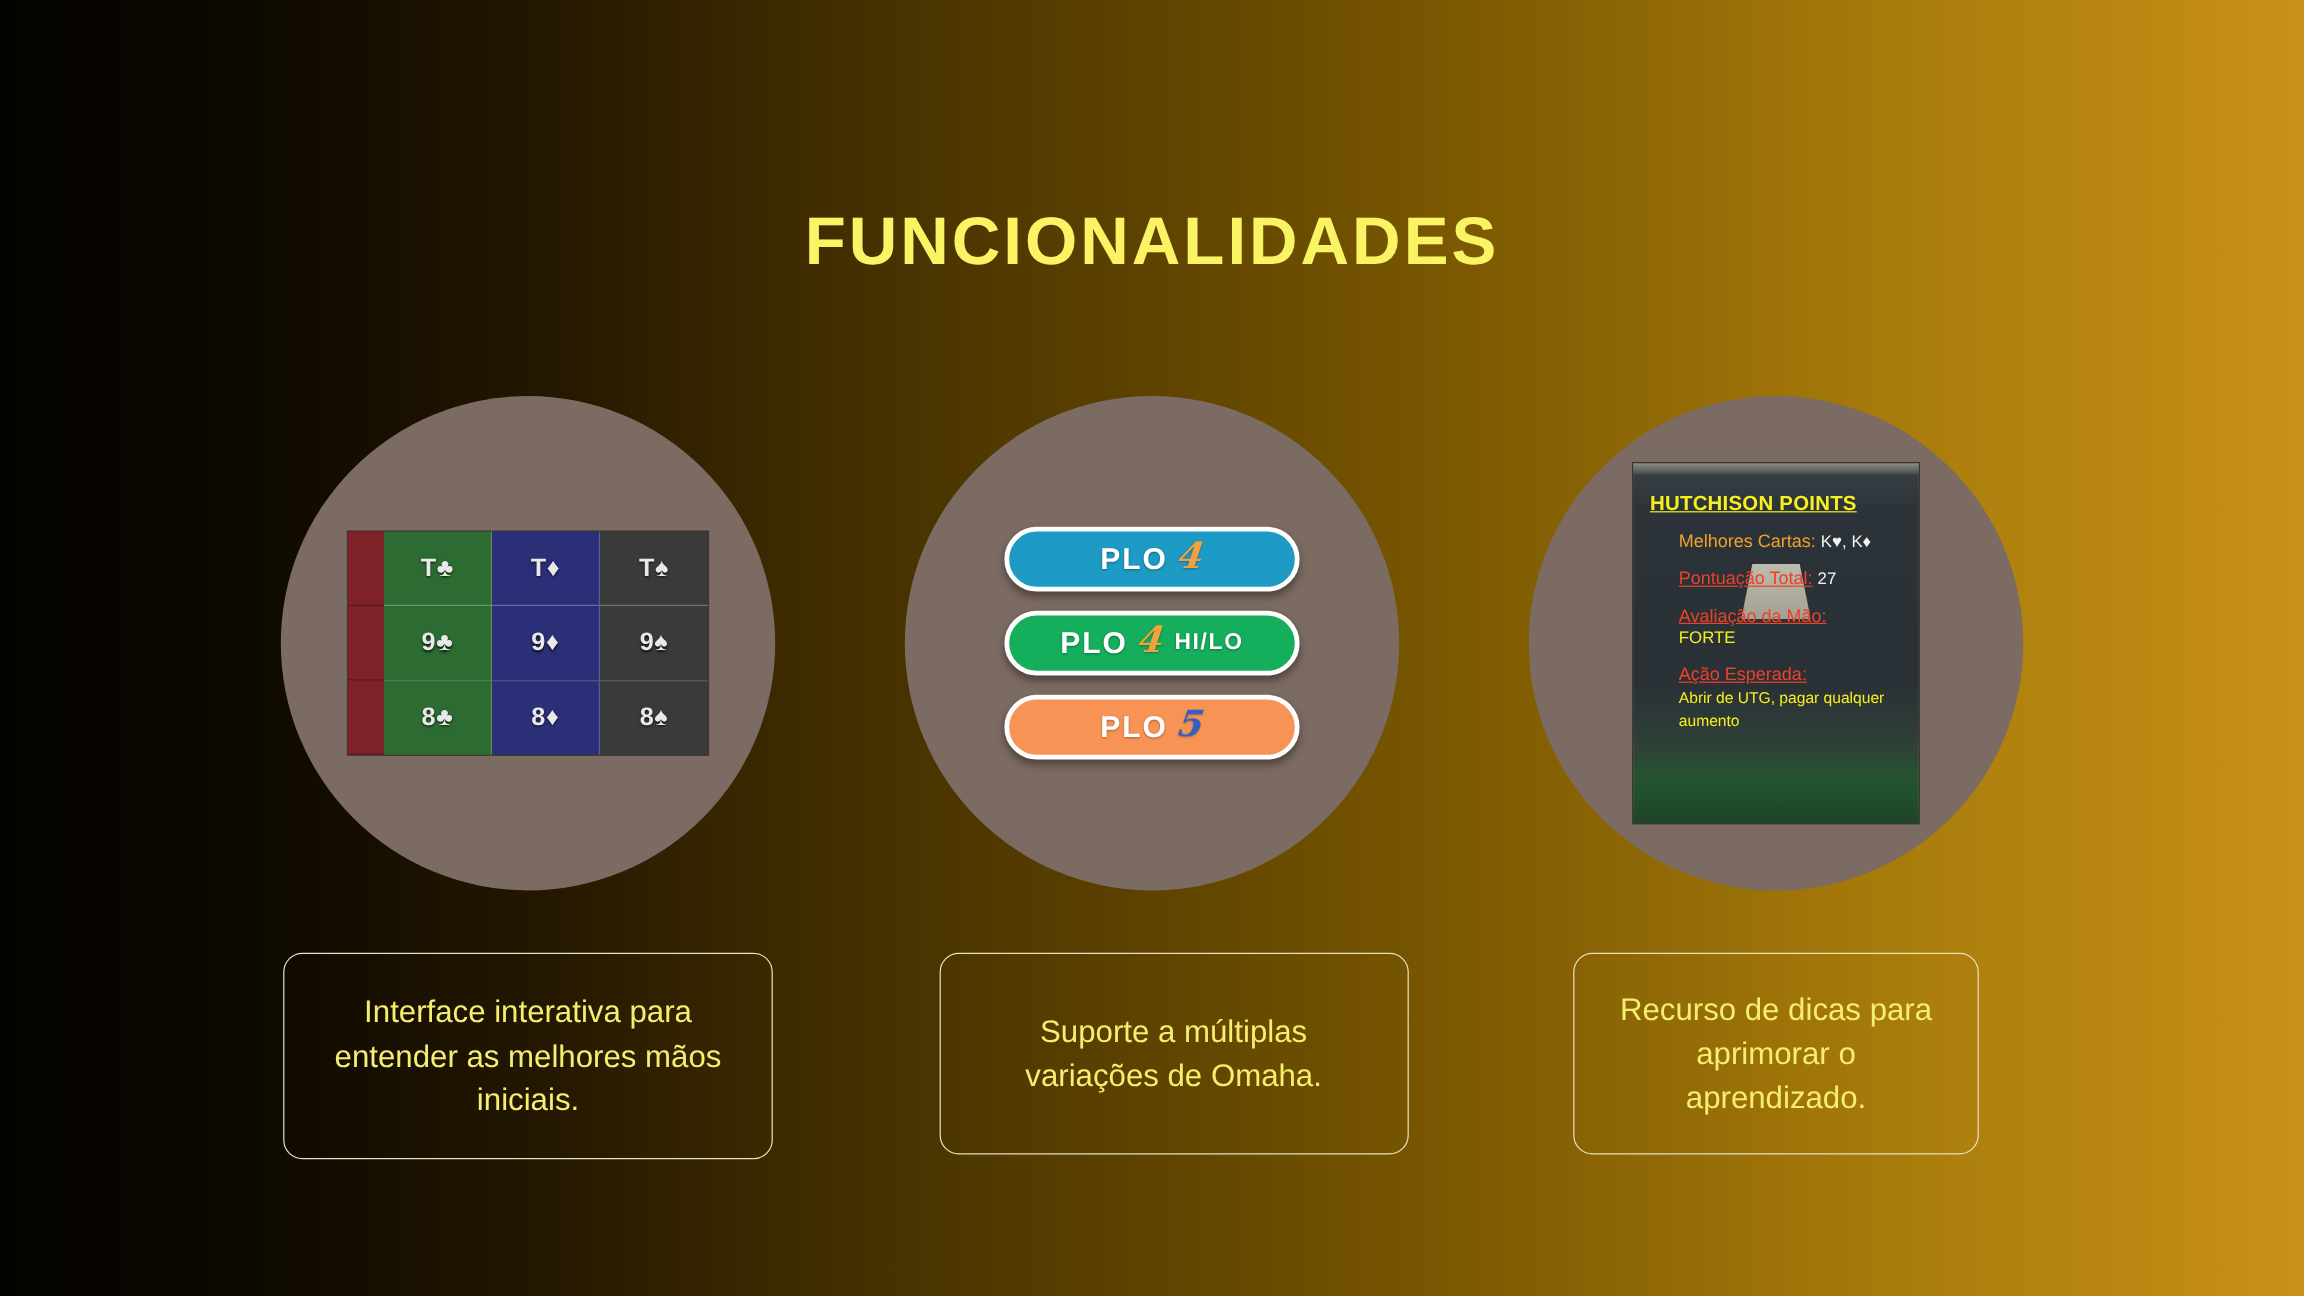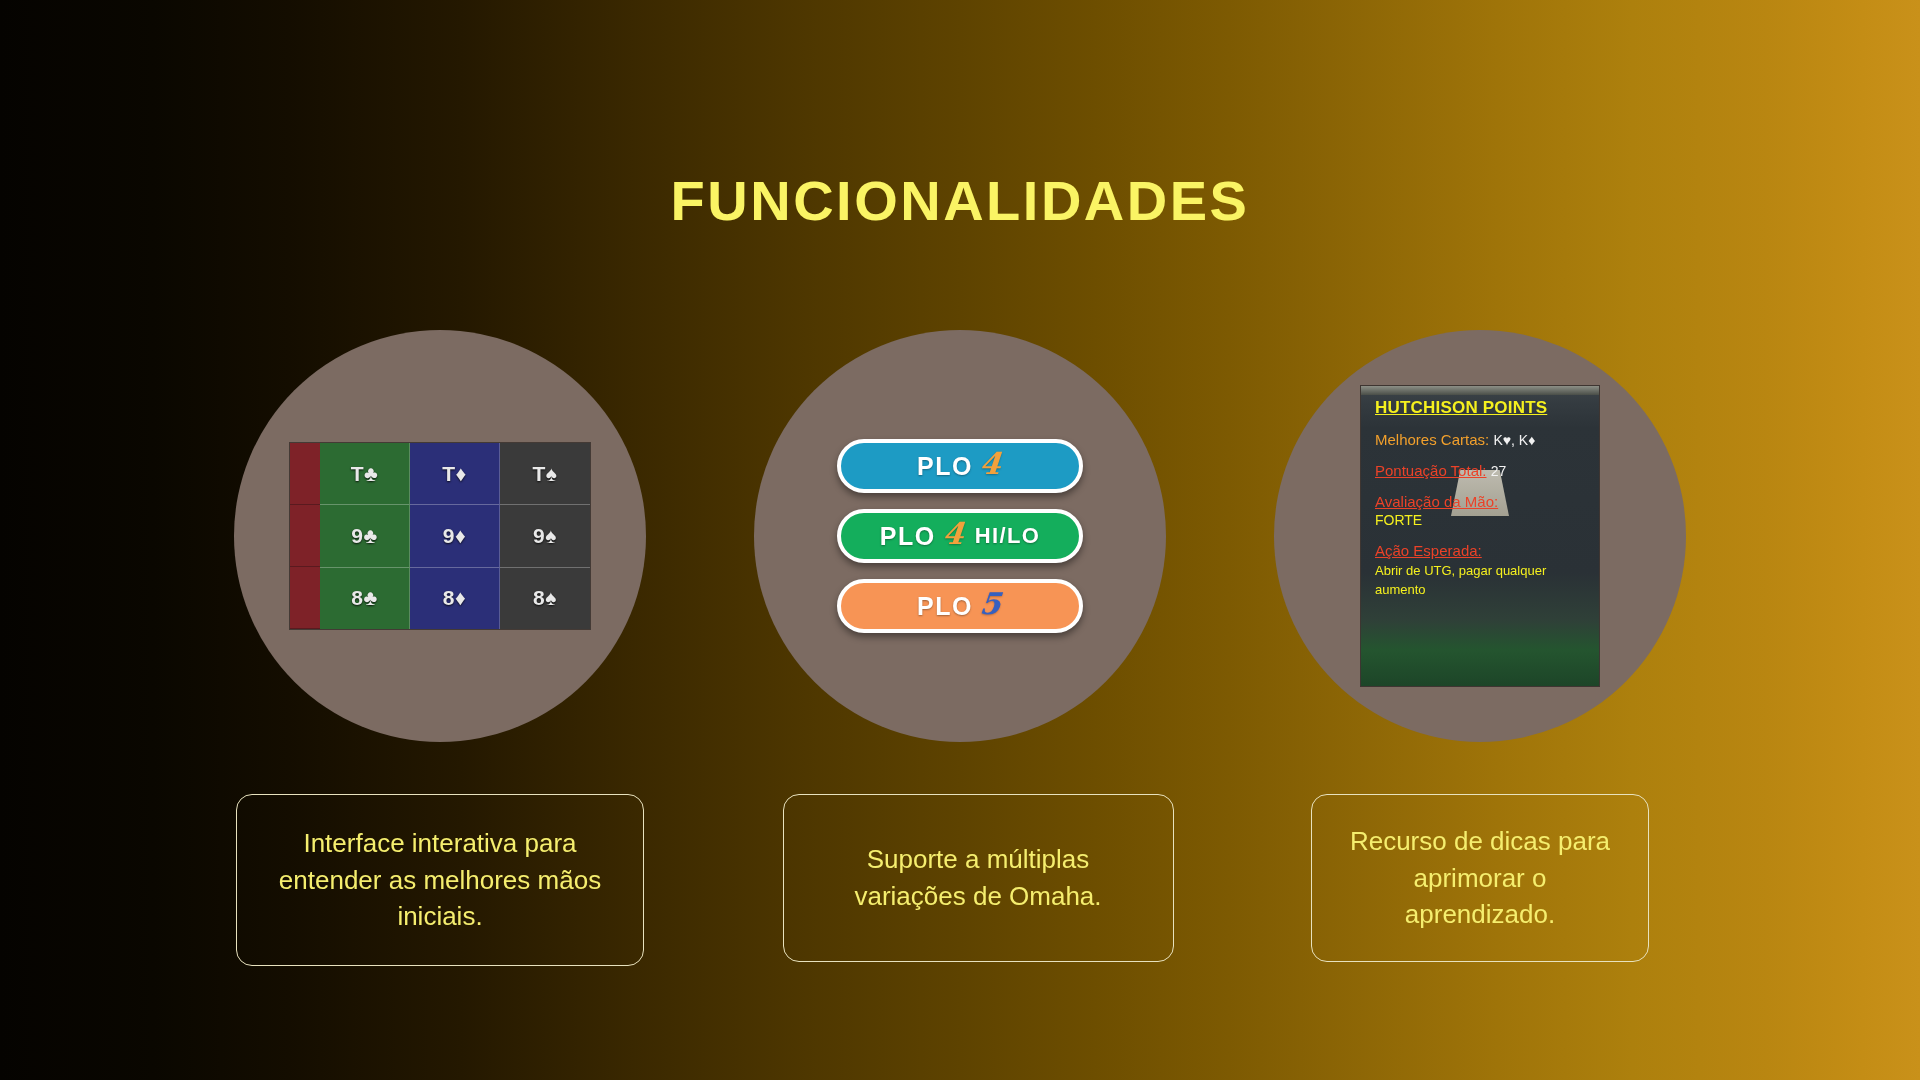--- a/index.html
+++ b/index.html
@@ -80,53 +80,53 @@
     font-family:"DejaVu Serif", serif;
     font-style:italic; font-weight:bold; font-size:30px;
     line-height:1; transform:skewX(-8deg) translateY(-2px);
   }
   .plo-btn.b1 { background:#1D9BC4; }
   .plo-btn.b2 { background:#14AE5C; }
   .plo-btn.b3 { background:#F79455; }
   .plo-btn.b1 .num, .plo-btn.b2 .num { color:#F2A13C; text-shadow:0 1px 2px rgba(0,0,0,.3); }
   .plo-btn.b3 .num { color:#3660C0; text-shadow:0 1px 2px rgba(0,0,0,.25); }
   .plo-btn.b2 .lbl2 {
-    color:#ffffff; font-weight:bold; font-size:22px; letter-spacing:1.4px;
+    color:#ffffff; font-weight:bold; font-size:19px; letter-spacing:1.4px;
     text-shadow:0 1px 2px rgba(0,0,0,.35);
   }
 
   
   .hint-panel {
     width:238px; height:300px;
     background:
       linear-gradient(180deg,#3d4449 0%,#343b40 6%,#2c3338 14%,
                       #2a3136 62%,#2f4038 78%,#24552f 88%,#1d4528 100%);
     position:relative; overflow:hidden;
-    padding:12px 14px 0 14px;
+    padding:24px 14px 0 14px;
     box-shadow:0 0 0 1px rgba(0,0,0,.5);
   }
   .hint-panel::before {
     content:""; position:absolute; top:0; left:0; right:0; height:9px;
     background:linear-gradient(180deg,#8c8f86,#4a4e48);
   }
   .hint-panel::after {
     content:""; position:absolute; left:50%; top:84px;
     transform:translateX(-50%);
     width:58px; height:46px;
     background:linear-gradient(180deg,#d7d3c4,#b9b4a2);
     clip-path:polygon(16% 0,84% 0,100% 100%,0 100%);
     opacity:.85;
   }
   .hint-inner { position:relative; z-index:2; }
   .hint-title {
     color:#F5F01E; font-size:17px; font-weight:bold;
     text-decoration:underline; letter-spacing:.2px;
     margin-bottom:13px;
   }
-  .hint-row { margin-bottom:12px; font-size:15px; line-height:1.25; }
+  .hint-row { margin-bottom:12px; font-size:15px; line-height:1.25;margin-left:24px; }
   .hint-row .k { font-weight:normal; }
   .hint-row .v { color:#f2f2f2; font-size:14px; }
   .k-orange { color:#F2A02C; }
   .k-red { color:#EB4228;text-decoration:underline; }
   .v-yellow { color:#F5F01E; font-size:14px; }
   .v-small { font-size:13px; }
 
   
   .caption {
     margin-top:52px;

